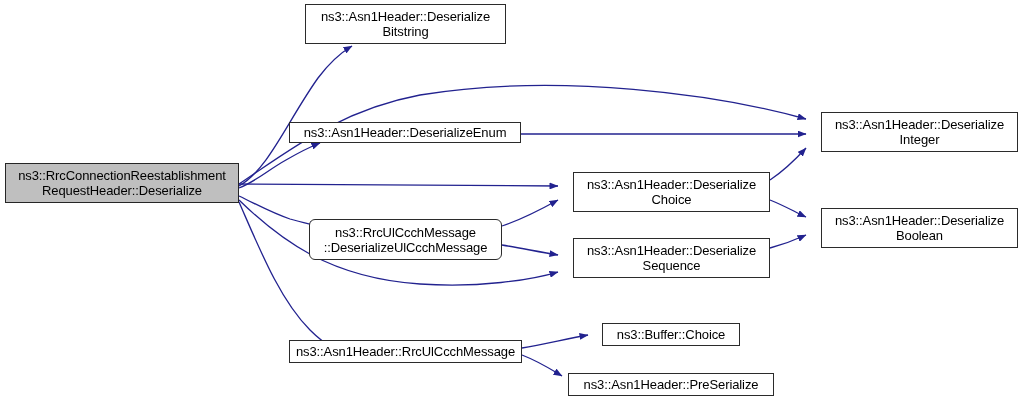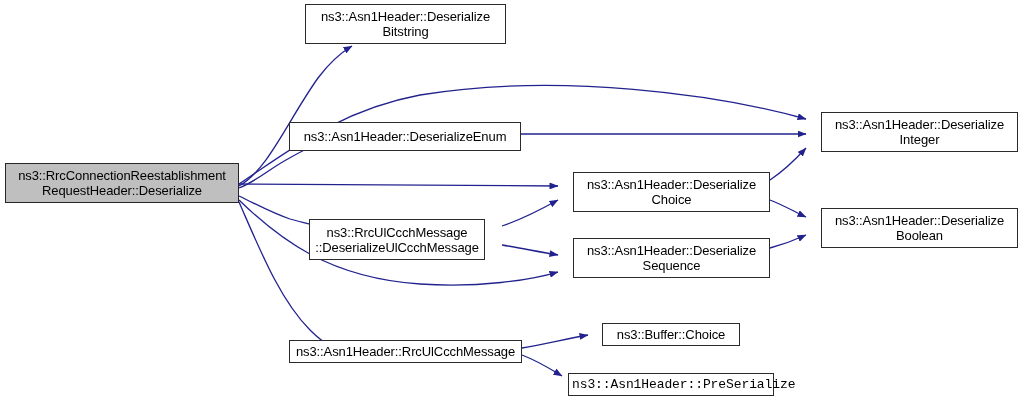--- a/index.html
+++ b/index.html
@@ -77,28 +77,28 @@
         <path d="M 502,245 C 520,248 540,252 558,255" fill="none" stroke="#22228f" stroke-width="1.3" marker-end="url(#arrowhead)"></path>
         <path d="M 522,348 C 545,344 570,338 588,335" fill="none" stroke="#22228f" stroke-width="1.3" marker-end="url(#arrowhead)"></path>
         <path d="M 522,355 C 540,362 552,370 562,376" fill="none" stroke="#22228f" stroke-width="1.3" marker-end="url(#arrowhead)"></path>
       </g>
   </svg>
   <div id="nodes-group">
       <div class="node root" style="left: 5px; top: 163px; width: 234px; height: 40px; justify-content: flex-end;"><span class="node-label">ns3::RrcConnectionReestablishment
 RequestHeader::Deserialize</span></div>
       <div class="node" style="left: 305px; top: 4px; width: 201px; height: 40px;"><span class="node-label">ns3::Asn1Header::Deserialize
 Bitstring</span></div>
-      <div class="node" style="left: 289px; top: 122px; width: 232px; height: 29px;"><span class="node-label">ns3::Asn1Header::DeserializeEnum</span></div>
-      <div class="node" style="left: 309px; top: 219px; width: 176px; height: 41px;"><span class="node-label">ns3::RrcUlCcchMessage
+      <div class="node" style="left: 289px; top: 122px; width: 232px; height: 21px;"><span class="node-label">ns3::Asn1Header::DeserializeEnum</span></div>
+      <div class="node" style="left: 309px; top: 219px; width: 193px; height: 41px; border-radius: 6px;"><span class="node-label">ns3::RrcUlCcchMessage
 ::DeserializeUlCcchMessage</span></div>
       <div class="node" style="left: 573px; top: 172px; width: 197px; height: 40px;"><span class="node-label">ns3::Asn1Header::Deserialize
 Choice</span></div>
       <div class="node" style="left: 573px; top: 238px; width: 197px; height: 40px;"><span class="node-label">ns3::Asn1Header::Deserialize
 Sequence</span></div>
       <div class="node" style="left: 821px; top: 112px; width: 197px; height: 40px;"><span class="node-label">ns3::Asn1Header::Deserialize
 Integer</span></div>
       <div class="node" style="left: 821px; top: 208px; width: 197px; height: 40px;"><span class="node-label">ns3::Asn1Header::Deserialize
 Boolean</span></div>
       <div class="node" style="left: 289px; top: 340px; width: 233px; height: 23px;"><span class="node-label">ns3::Asn1Header::RrcUlCcchMessage</span></div>
       <div class="node" style="left: 602px; top: 323px; width: 138px; height: 23px;"><span class="node-label">ns3::Buffer::Choice</span></div>
-      <div class="node" style="left: 568px; top: 373px; width: 206px; height: 23px; font-family: Liberation Mono, monospace;"><span class="node-label">ns3::Asn1Header::PreSerialize</span></div>
+      <div class="node" style="left: 568px; top: 373px; width: 206px; height: 23px;"><span class="node-label">ns3::Asn1Header::PreSerialize</span></div>
     </div>
 </div>
 
 </body></html>

